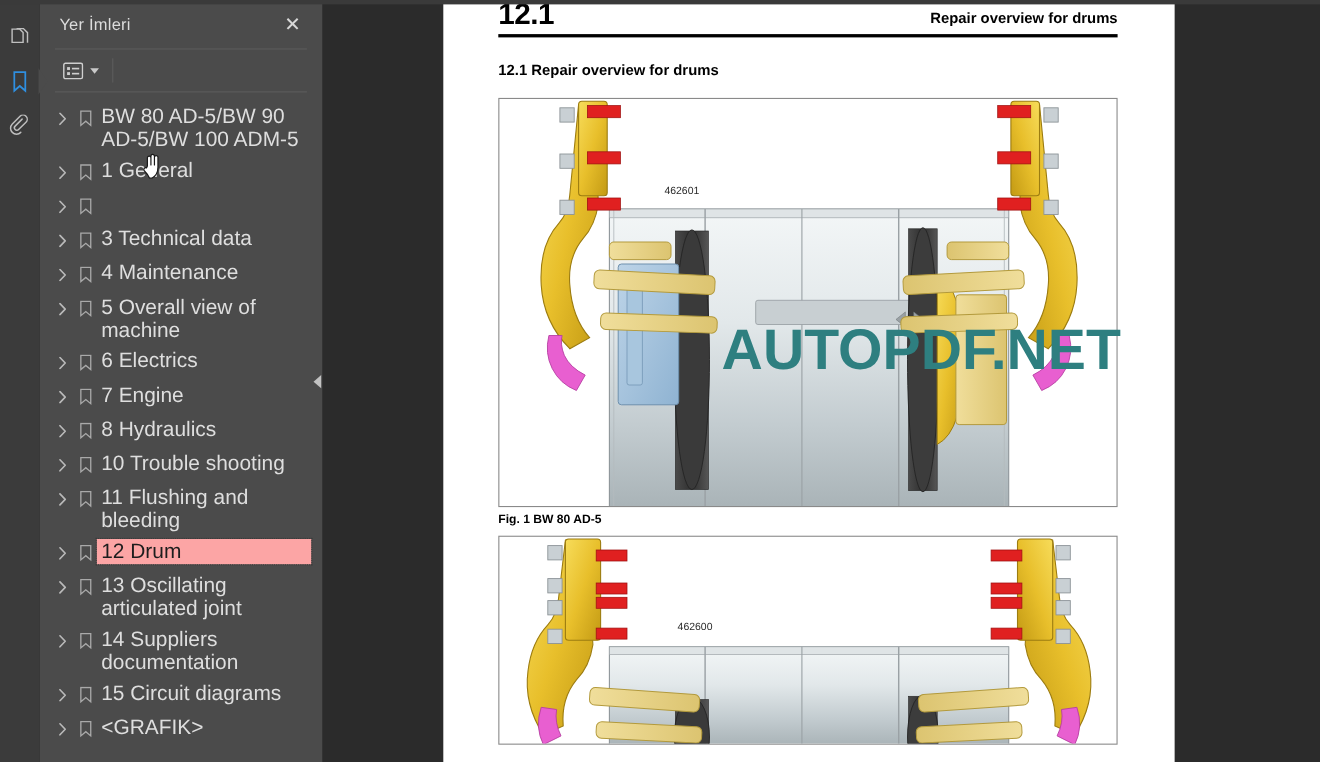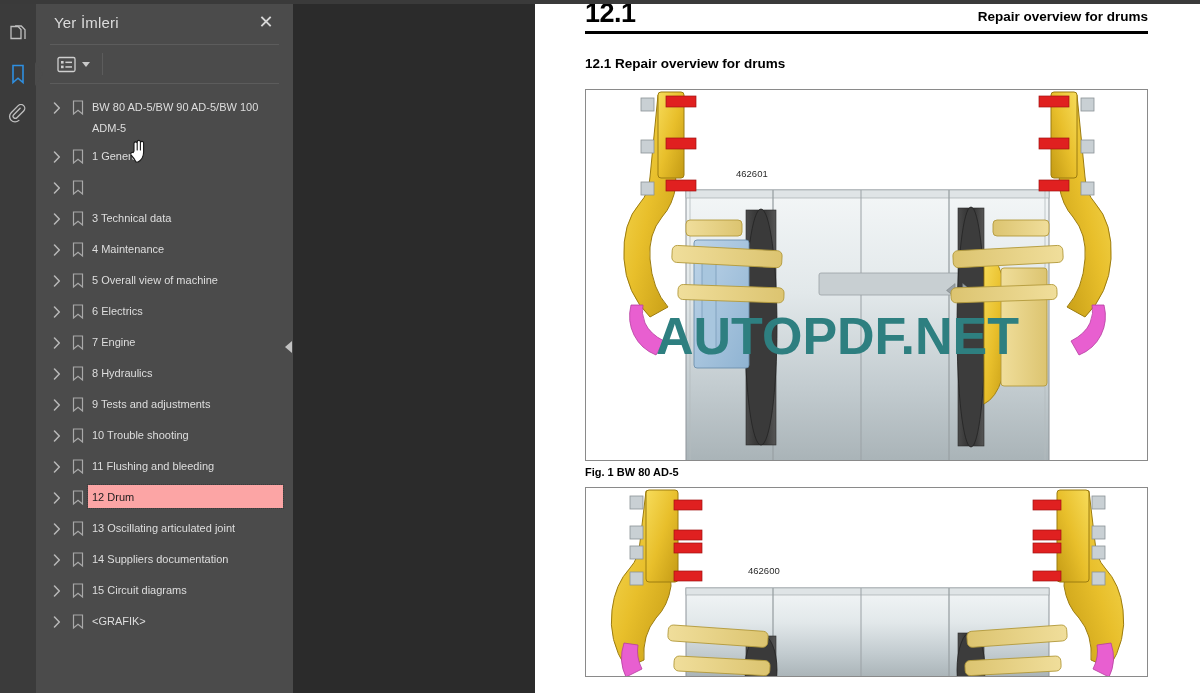--- a/index.html
+++ b/index.html
@@ -4,21 +4,21 @@
 <style>
   * { box-sizing: border-box; margin: 0; padding: 0; }
   html, body {
     width: 1200px; height: 693px;
     overflow: hidden;
     font-family: "Liberation Sans", sans-serif;
     background: #2b2b2b;
   }
   #app {
     position: relative;
-    width: 1200px; height: 693px;
+    width: 1068px; height: 693px;
     display: flex;
     background: #2b2b2b;
   }
   .topstrip {
     position: absolute; top: 0; left: 0; width: 1200px; height: 4px;
     background: #3a3a3a; z-index: 40;
   }
 
   
   .icon-rail {
@@ -111,21 +111,21 @@
   }
   .bm-chev svg { display: block; }
   .bm-bk {
     flex: 0 0 24px;
     display: flex; align-items: center; justify-content: center;
     height: 25px;
   }
   .bm-bk svg { display: block; }
   .bm-label {
     color: #dedede;
-    font-size: 11px;
+    font-size: 19px;
     line-height: 20.5px;
     padding-top: 2px;
     padding-left: 2px;
     padding-right: 4px;
     flex: 1;
   }
   .bm-item.selected .bm-label {
     background: #fca5a5;
     color: #1d1d1d;
     outline: 1px dotted #3a3a3a;
@@ -209,21 +209,21 @@
   }
   .fig-num {
     position: absolute;
     font-size: 9.5px; color: #2a2a2a;
     font-family: "Liberation Sans", sans-serif;
   }
 
   
   .watermark {
     position: absolute;
-    left: 363px; top: 306px;
+    left: 363px; top: 288px;
     font-size: 52px;
     font-weight: bold;
     color: #2e7f80;
     letter-spacing: 0px;
     z-index: 25;
     pointer-events: none;
     white-space: nowrap;
     font-family: "Liberation Sans", sans-serif;
   }
 
@@ -395,33 +395,20 @@
             <svg width="8" height="12" viewBox="0 0 8 12" fill="none">
               <path d="M1.5 1 L6.3 6 L1.5 11" stroke="#b9b9b9" stroke-width="1.5" fill="none" stroke-linecap="round" stroke-linejoin="round"></path>
             </svg>
           </span>
           <span class="bm-bk">
             <svg width="12" height="16" viewBox="0 0 12 16" fill="none">
               <path d="M1.5 1h9v13l-4.5-3.8L1.5 14z" stroke="#a9a9a9" stroke-width="1.2" fill="none"></path>
             </svg>
           </span>
           <span class="bm-label">8 Hydraulics</span>
-        </div>
-        <div class="bm-item">
-          <span class="bm-chev">
-            <svg width="8" height="12" viewBox="0 0 8 12" fill="none">
-              <path d="M1.5 1 L6.3 6 L1.5 11" stroke="#b9b9b9" stroke-width="1.5" fill="none" stroke-linecap="round" stroke-linejoin="round"></path>
-            </svg>
-          </span>
-          <span class="bm-bk">
-            <svg width="12" height="16" viewBox="0 0 12 16" fill="none">
-              <path d="M1.5 1h9v13l-4.5-3.8L1.5 14z" stroke="#a9a9a9" stroke-width="1.2" fill="none"></path>
-            </svg>
-          </span>
-          <span class="bm-label">9 Tests and adjustments</span>
         </div>
         <div class="bm-item">
           <span class="bm-chev">
             <svg width="8" height="12" viewBox="0 0 8 12" fill="none">
               <path d="M1.5 1 L6.3 6 L1.5 11" stroke="#b9b9b9" stroke-width="1.5" fill="none" stroke-linecap="round" stroke-linejoin="round"></path>
             </svg>
           </span>
           <span class="bm-bk">
             <svg width="12" height="16" viewBox="0 0 12 16" fill="none">
               <path d="M1.5 1h9v13l-4.5-3.8L1.5 14z" stroke="#a9a9a9" stroke-width="1.2" fill="none"></path>

